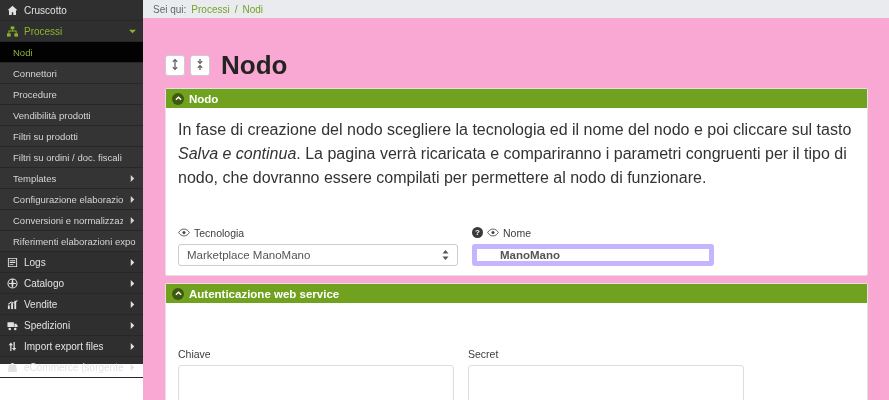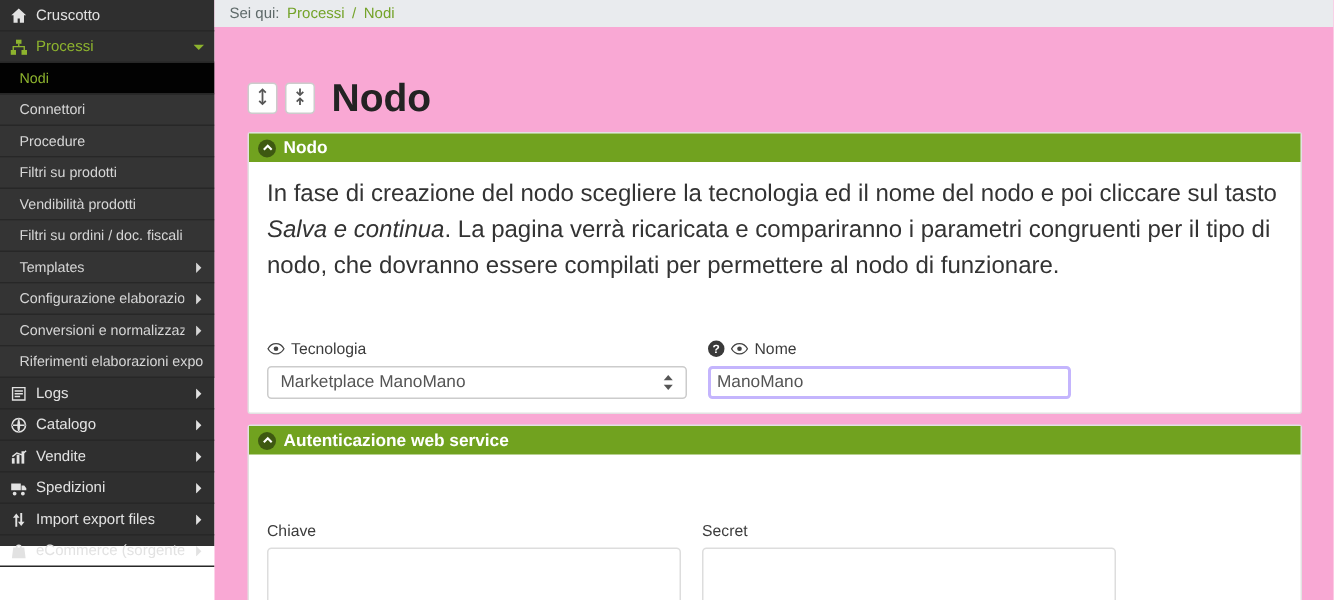--- a/index.html
+++ b/index.html
@@ -75,22 +75,22 @@
     font-size:8px; font-weight:bold; display:flex; align-items:center; justify-content:center;
   }
 
   .select-box {
     width:280px; height:22px; border:1px solid #ccc; border-radius:3px; background:#fff;
     display:flex; align-items:center; justify-content:space-between;
     padding:0 8px; font-size:11.5px; color:#555; cursor:pointer;
   }
   .select-arrows svg { width:7px; height:10px; fill:#555; display:block; }
   .text-input {
-    height:22px; border:2px solid #c4b5fd; border-radius:3px;
-    padding:0 4px; font-size:11.5px; color:#555; font-family:"Liberation Sans",sans-serif;
+    height:22px; border:5px solid #c4b5fd; border-radius:3px;
+    padding:0 23px; font-size:11.5px; color:#555; font-family:"Liberation Sans",sans-serif;font-weight:bold;
   }
   .input-nome { width:242px; }
   .input-shop { width:216px; }
 
   textarea.field-textarea {
     width:276px; height:58px; border:1px solid #ddd; border-radius:3px;
     resize:both; overflow:auto; font-family:"Liberation Sans",sans-serif;
     font-size:11.5px; color:#555; padding:4px 8px;
   }
 </style>
@@ -133,26 +133,26 @@
     <span class="sb-label">Connettori</span>
 
   </div>
     <div class="sb-item sub">
 
     <span class="sb-label">Procedure</span>
 
   </div>
     <div class="sb-item sub">
 
+    <span class="sb-label">Vendibilità prodotti</span>
+
+  </div>
+    <div class="sb-item sub">
+
     <span class="sb-label">Filtri su prodotti</span>
-
-  </div>
-    <div class="sb-item sub">
-
-    <span class="sb-label">Vendibilità prodotti</span>
 
   </div>
     <div class="sb-item sub">
 
     <span class="sb-label">Filtri su ordini / doc. fiscali</span>
 
   </div>
     <div class="sb-item sub">
 
     <span class="sb-label">Templates</span>

